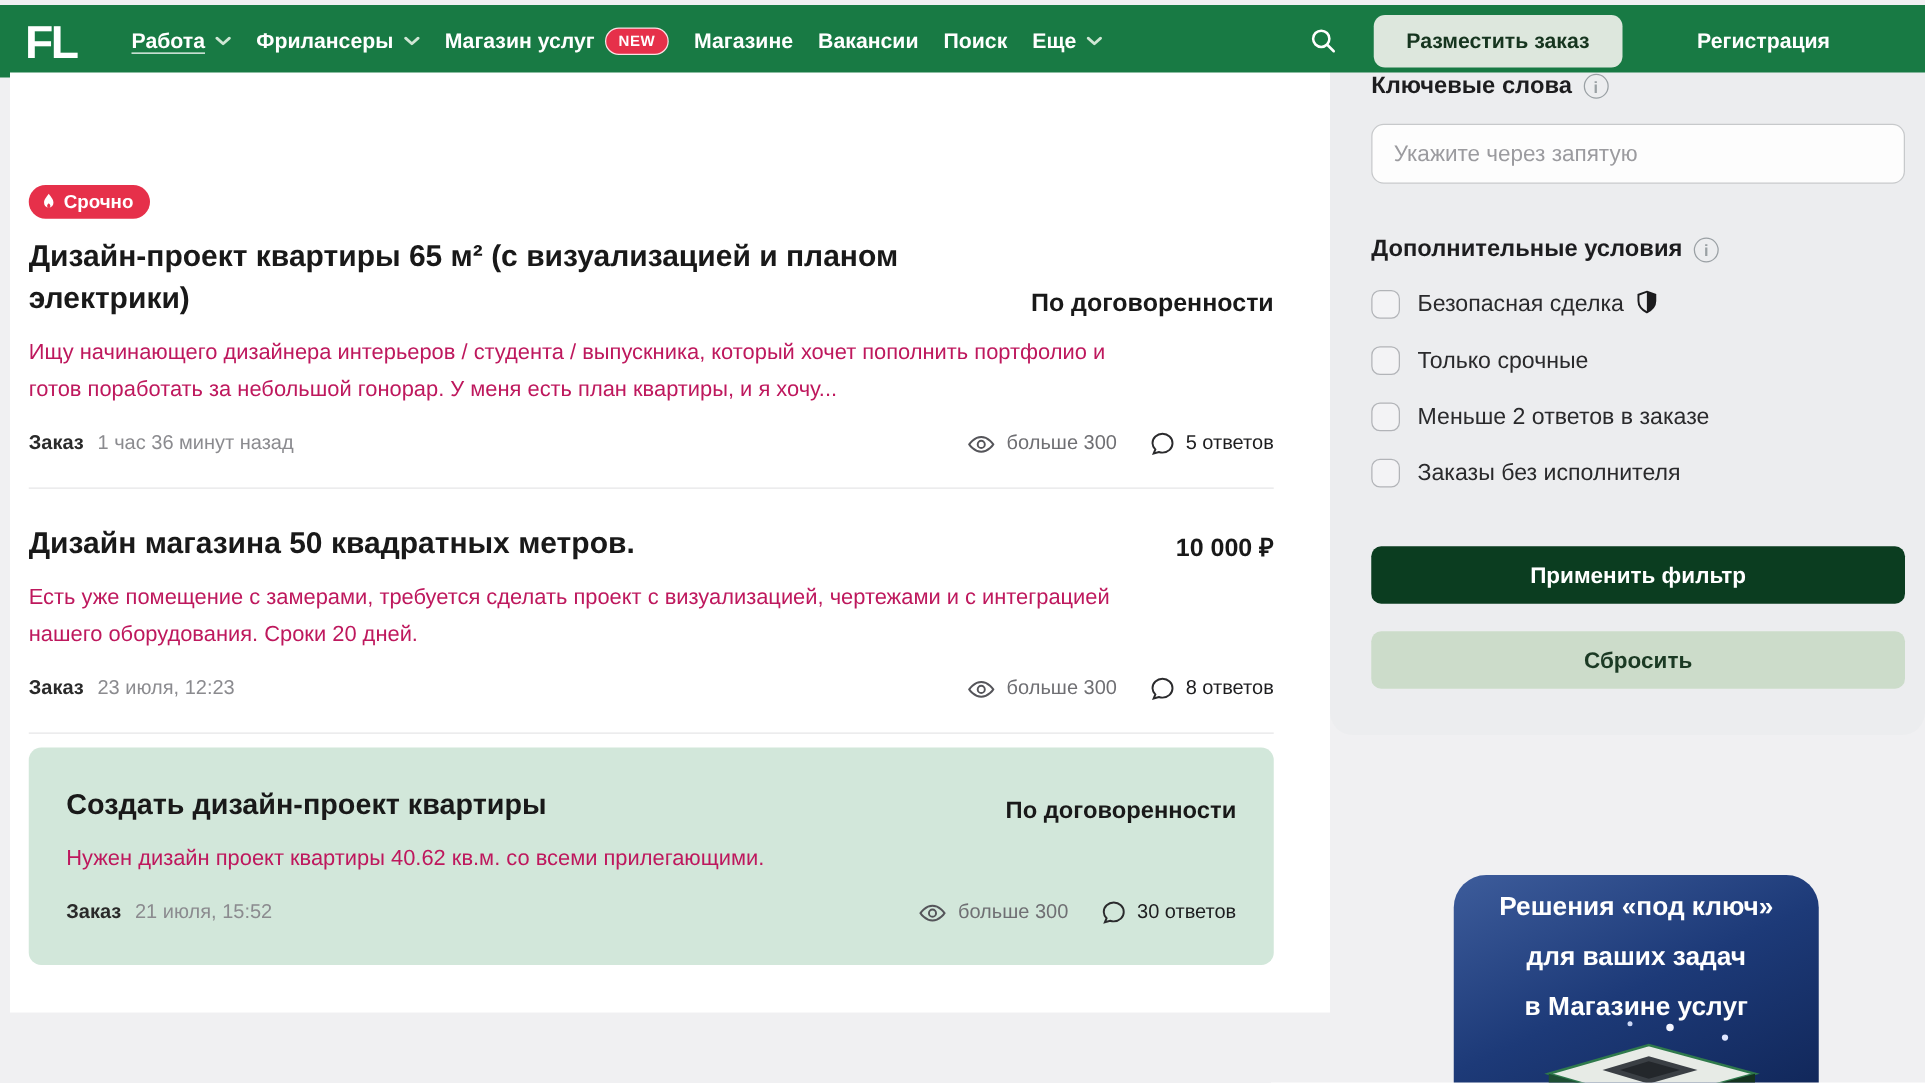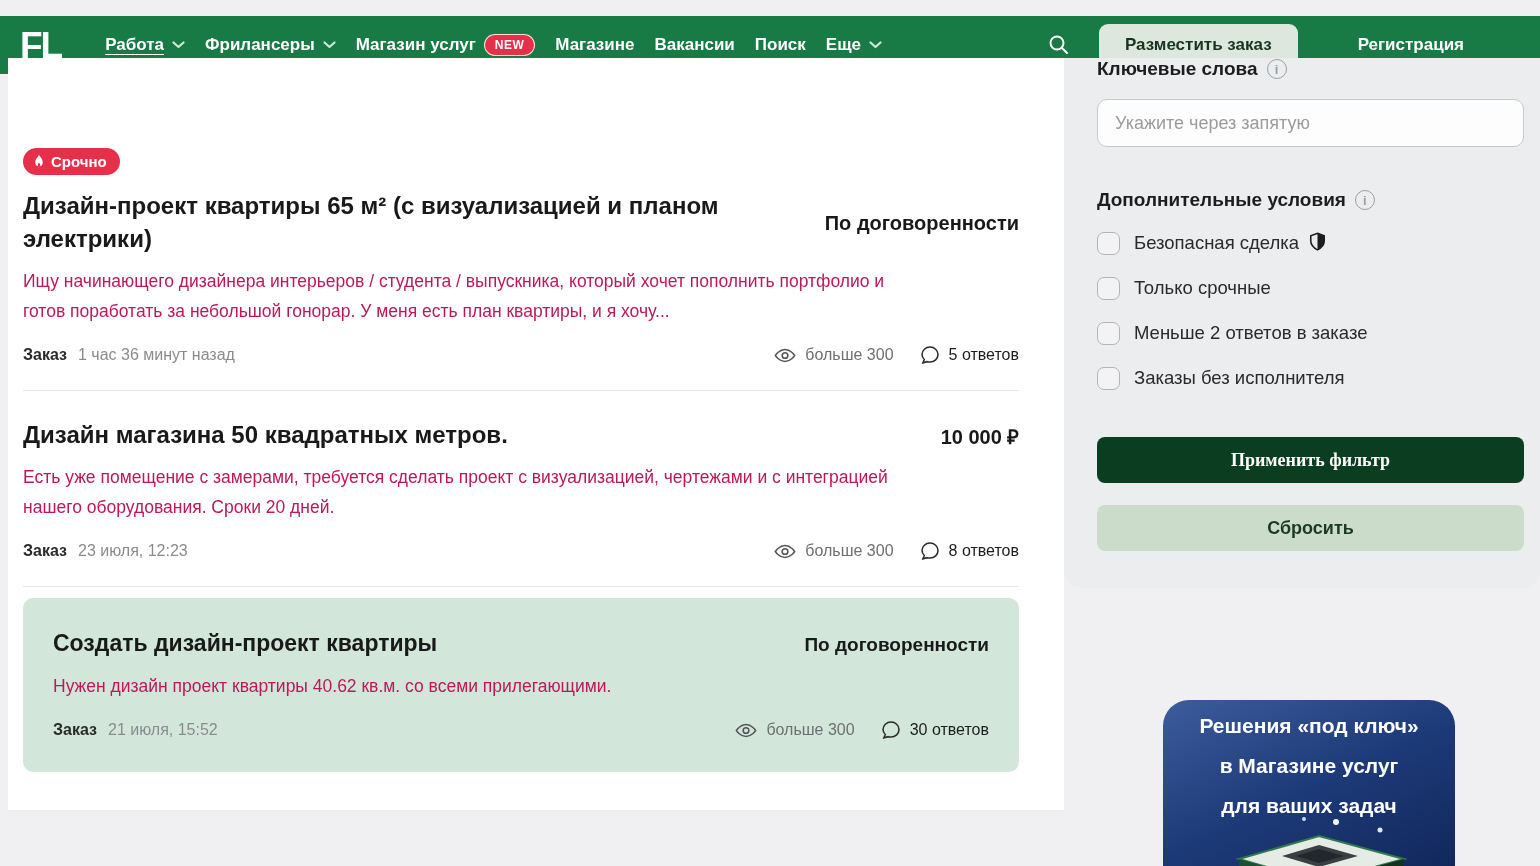--- a/index.html
+++ b/index.html
@@ -1,41 +1,41 @@
 <!DOCTYPE html>
 <html><head>
 <meta charset="utf-8">
 <style>
   * { margin:0; padding:0; box-sizing:border-box; }
   html,body { width:1540px; height:866px; }
   body { font-family:"Liberation Sans", sans-serif; background:#f0f0f2; }
   .page { position:relative; width:1540px; height:866px; overflow:hidden; }
 
   
-  .navbar { position:absolute; top:16px; left:0; width:1540px; height:58px; background:#187a44;
+  .navbar { position:absolute; top:4px; left:0; width:1540px; height:58px; background:#187a44;
             display:flex; align-items:center; color:#fff; }
   .logo { font-size:37px; font-weight:bold; color:#fff; margin-left:20px; letter-spacing:-2px; line-height:1; }
   .nav-left { display:flex; align-items:center; margin-left:44px; gap:20px; font-size:17px; font-weight:bold; }
   .nav-item { display:flex; align-items:center; gap:8px; cursor:pointer; white-space:nowrap; }
   .nav-item.active .nav-label { text-decoration:underline; text-underline-offset:4px; }
   .chev { display:inline-flex; color:#cfe6d4; }
   .new-badge { background:#e6304a; border:1px solid rgba(255,255,255,.85); color:#fff; font-size:12px;
                font-weight:bold; padding:3px 10px; border-radius:12px; letter-spacing:.5px; }
   .nav-right { margin-left:auto; display:flex; align-items:center; margin-right:76px; }
   .search-btn { display:inline-flex; margin-right:28px; cursor:pointer; }
   .post-btn { background:#dde7dd; color:#16351f; font-weight:bold; font-size:17px; padding:11px 26px;
               border-radius:9px; border:none; cursor:pointer; font-family:inherit; }
   .registration { font-size:17px; font-weight:bold; margin-left:60px; cursor:pointer; }
 
   
   .content { position:absolute; left:8px; top:58px; width:1056px; height:752px; background:#fff;
              padding:0 45px 0 15px; }
   .urgent-badge { display:inline-flex; align-items:center; gap:6px; background:#e6304a; color:#fff;
                   border-radius:15px; padding:5px 13px 5px 10px; font-size:15px; font-weight:bold; }
-  .title-row { display:flex; justify-content:space-between; align-items:center; }
+  .title-row { display:flex; justify-content:space-between; align-items:flex-end; }
   .job-title { font-size:24px; font-weight:bold; color:#191919; line-height:33px; max-width:740px; cursor:pointer; }
   .job-price { font-size:20px; font-weight:bold; color:#191919; white-space:nowrap; padding-top:3px; }
   .job-desc { font-size:17.5px; color:#be185d; line-height:30px; margin-top:11px; max-width:900px; }
   .meta-row { display:flex; justify-content:space-between; align-items:center; margin-top:19px; font-size:16px;gap:48px; }
   .meta-left { display:flex; align-items:center; gap:11px; }
   .order-label { font-weight:bold; color:#2a2a2a; }
   .meta-time { color:#8b8b8f; }
   .meta-right { display:flex; align-items:center; gap:26px; }
   .stat { display:flex; align-items:center; gap:9px; }
   .views-text { color:#6f6f73; }
@@ -57,21 +57,21 @@
                font-weight:bold; font-style:normal; cursor:pointer; }
   .keywords-input { margin-top:19px; width:100%; height:48px; border-radius:10px; border:1px solid #c7c9cb;
                     background:#fdfdfd; font-size:18px; padding:0 17px; color:#3a3a3c; font-family:inherit; }
   .keywords-input::placeholder { color:#9b9b9f; }
   .conditions-label { margin-top:42px; }
   .checkbox-row { display:flex; align-items:center; gap:14px; margin-top:19px; height:26px; cursor:pointer; }
   .checkbox-row:first-of-type { margin-top:20px; }
   .checkbox { width:23px; height:23px; border:1.5px solid #b2b4b8; border-radius:7px; background:#f3f3f5; flex:none; }
   .checkbox-label { font-size:18.5px; color:#2a2a2c; display:flex; align-items:flex-start; gap:10px; }
   .apply-btn { margin-top:46px; width:427px; height:46px; background:#0b3d20; color:#fff; font-weight:bold;
-               font-size:18px; border:none; border-radius:8px; cursor:pointer; font-family:Liberation Serif, serif; }
+               font-size:18px; border:none; border-radius:8px; cursor:pointer; font-family:Liberation Sans, sans-serif; }
   .reset-btn { margin-top:22px; width:427px; height:46px; background:#ccdcca; color:#1b3a24; font-weight:bold;
                font-size:18px; border:none; border-radius:8px; cursor:pointer; font-family:inherit; }
 
   
   .banner { position:absolute; left:1163px; top:700px; width:292px; height:260px; border-radius:26px;
             background:linear-gradient(155deg,#3d5c9b 0%,#1d3a78 40%,#0a1c48 100%);
             overflow:hidden; color:#fff; text-align:center; cursor:pointer; }
   .banner-text { padding-top:6px; font-size:21px; font-weight:bold; line-height:40px; }
   .banner-illus { position:absolute; top:114px; left:50%; transform:translateX(-50%); }
 </style>
@@ -288,22 +288,22 @@
       </span>
     </div>
 
     <button class="apply-btn">Применить фильтр</button>
     <button class="reset-btn">Сбросить</button>
   </aside>
 
   <div class="banner">
     <div class="banner-text">
       <div>Решения «под ключ»</div>
+      <div>для ваших задач</div>
       <div>в Магазине услуг</div>
-      <div>для ваших задач</div>
     </div>
     <div class="banner-illus">
       <svg width="250" height="90" viewBox="0 0 250 90">
         <circle cx="152" cy="8" r="3" fill="#f4f6ff"></circle>
         <circle cx="196" cy="16" r="2.5" fill="#dfe6ff"></circle>
         <circle cx="120" cy="5" r="2" fill="#cdd8f5"></circle>
         <polygon points="55,45 135,22 220,45 135,68" fill="#e7ebe6" stroke="#2f7a4c" stroke-width="2"></polygon>
         <polygon points="55,45 135,68 135,86 55,60" fill="#1e4f33"></polygon>
         <polygon points="135,68 220,45 220,62 135,86" fill="#14331f"></polygon>
         <polygon points="98,42 135,31 174,42 135,53" fill="#3a3f44"></polygon>

